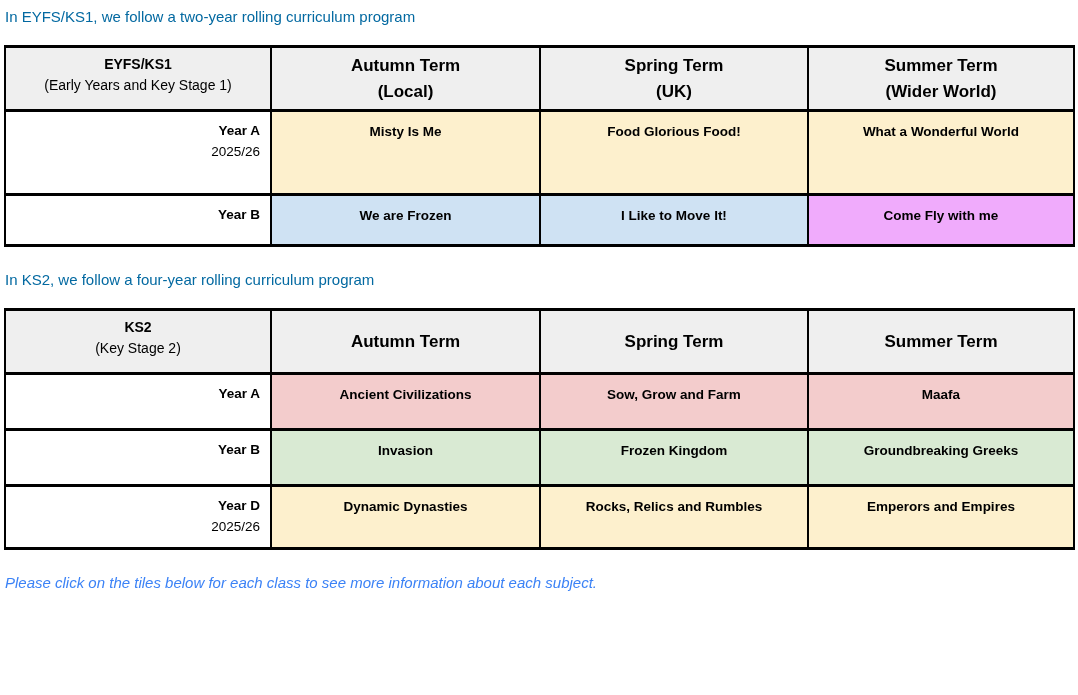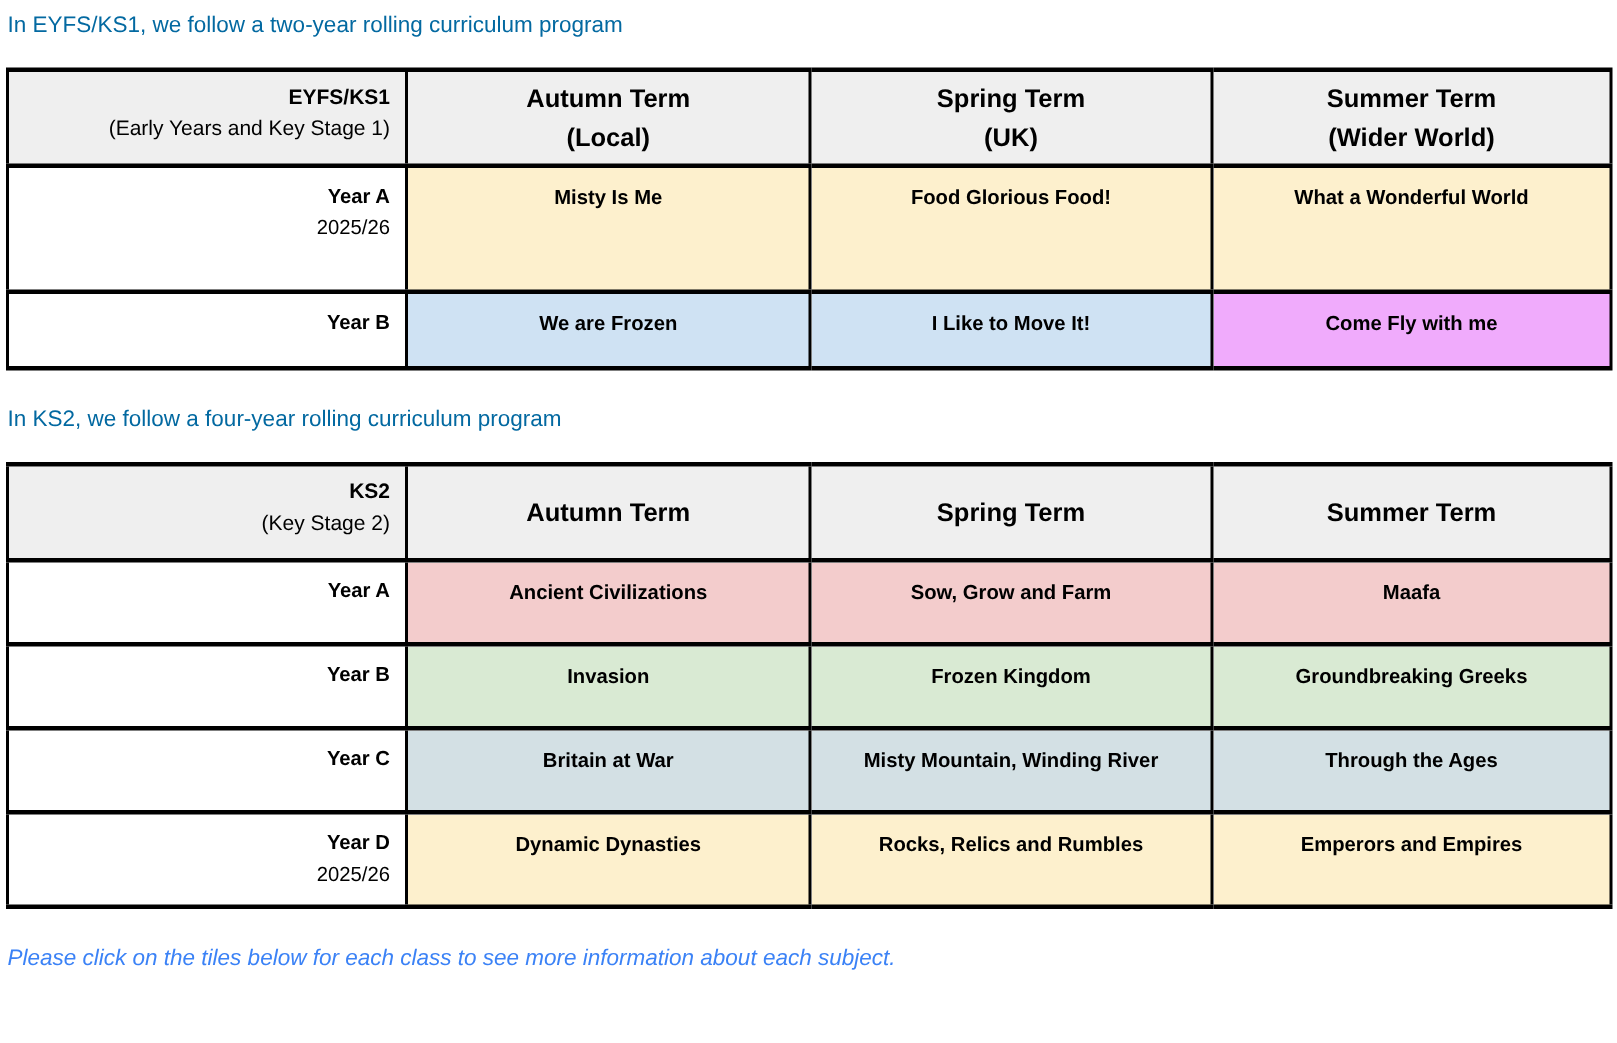--- a/index.html
+++ b/index.html
@@ -16,21 +16,21 @@
   }
   table.curriculum th, table.curriculum td{
     border:2px solid #000;
     border-top-width:3px;
     border-bottom-width:3px;
     overflow:hidden;
   }
   tr.hdr th{background:#efefef;}
 
   th.corner{
-    text-align:right;
+    text-align:center;
     vertical-align:top;
     padding:6px 10px;
     font-weight:normal;
   }
   .corner-title{font-weight:bold;font-size:14px;line-height:1.5;}
   .corner-sub{font-size:14px;line-height:1.5;}
 
   th.term{
     text-align:center;
     vertical-align:middle;
@@ -165,29 +165,20 @@
       <td class="label">
         <div class="label-title">Year B</div>
         <div class="label-sub"></div>
       </td>
       <td class="cell" style="background-color: rgb(217, 234, 211);">Invasion</td>
       <td class="cell" style="background-color: rgb(217, 234, 211);">Frozen Kingdom</td>
       <td class="cell" style="background-color: rgb(217, 234, 211);">Groundbreaking Greeks</td>
     </tr>
     <tr class="row">
       <td class="label">
-        <div class="label-title">Year C</div>
-        <div class="label-sub"></div>
-      </td>
-      <td class="cell" style="background-color: rgb(211, 224, 228);">Britain at War</td>
-      <td class="cell" style="background-color: rgb(211, 224, 228);">Misty Mountain, Winding River</td>
-      <td class="cell" style="background-color: rgb(211, 224, 228);">Through the Ages</td>
-    </tr>
-    <tr class="row">
-      <td class="label">
         <div class="label-title">Year D</div>
         <div class="label-sub">2025/26</div>
       </td>
       <td class="cell" style="background-color: rgb(253, 240, 205);">Dynamic Dynasties</td>
       <td class="cell" style="background-color: rgb(253, 240, 205);">Rocks, Relics and Rumbles</td>
       <td class="cell" style="background-color: rgb(253, 240, 205);">Emperors and Empires</td>
     </tr>
   </tbody>
     </table>
 

